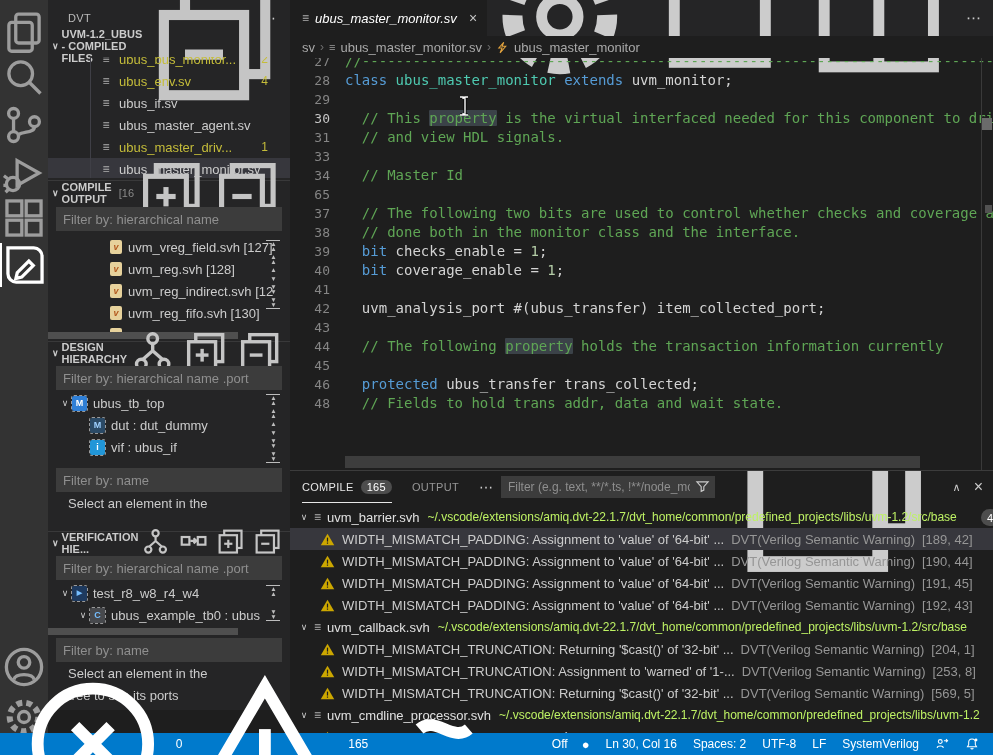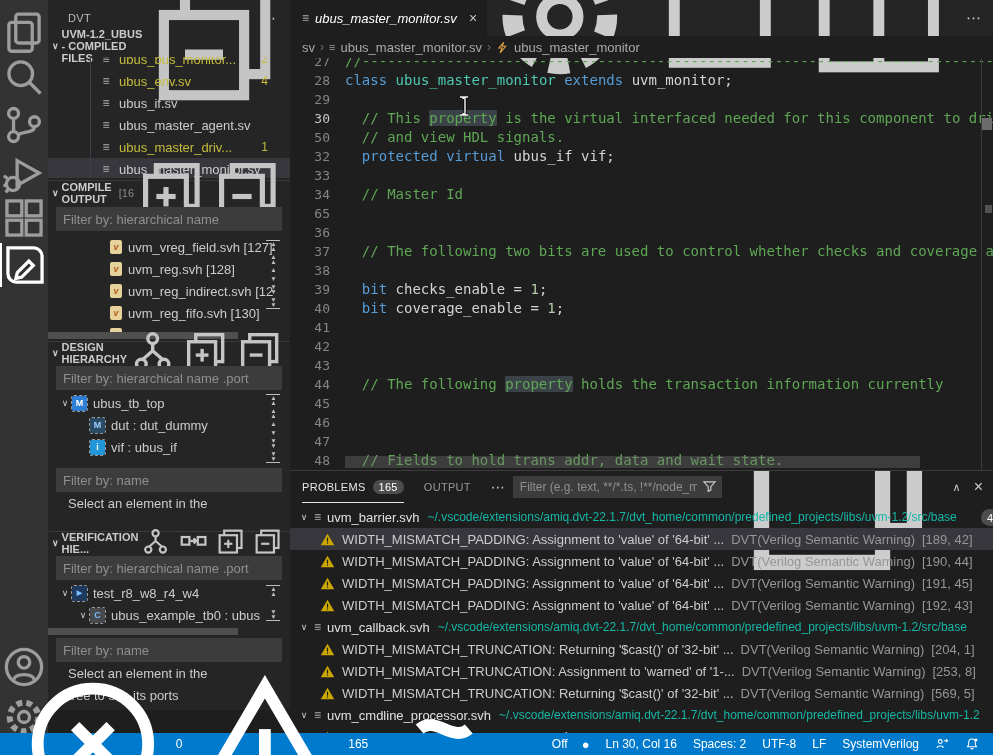--- a/index.html
+++ b/index.html
@@ -88,21 +88,21 @@
   .pp-actions { display:flex; align-items:center; gap:13px; margin-left:14px; color:#cccccc; }
   .pp-actions svg { width:15px; height:15px; }
   .pp-actions .x { font-size:16px; cursor:pointer; }
   .pp-actions .up { font-size:11px; cursor:pointer; }
   .pp-body { position:absolute; top:32px; left:0; right:0; bottom:0; overflow:hidden; padding-top:3px; }
   .prow { height:22px; display:flex; align-items:center; white-space:nowrap; overflow:hidden; cursor:pointer; position:relative; }
   .prow.selected { background:#37373d; }
   .pgroup .chev { width:12px; font-size:9px; text-align:center; color:#cccccc; margin-left:8px; flex:none; }
   .pgroup .ficon { font-size:12px; color:#b0b0b0; margin:0 6px 0 4px; flex:none; }
   .pgroup .gname { color:#e0e0e0; flex:none; }
-  .pgroup .gpath { color:#14b8a6; font-size:12px; margin-left:8px; overflow:hidden; flex:0 1 auto; }
+  .pgroup .gpath { color:#bef264; font-size:12px; margin-left:8px; overflow:hidden; flex:0 1 auto; }
   .pgroup .gbadge { position:absolute; right:-6px; top:3px; background:#4d4d4d; color:#fff; font-size:11px;
                     border-radius:9px; min-width:18px; height:17px; display:flex; align-items:center; justify-content:center; }
   .pitem { padding-left:30px; }
   .pitem svg { width:15px; height:15px; flex:none; margin-right:7px; }
   .pitem .msg { color:#cccccc; overflow:hidden; flex:0 1 auto; }
   .pitem .src { color:#969696; margin-left:7px; flex:none; }
   .pitem .loc { color:#969696; margin-left:7px; flex:none; }
 
   
   .statusbar { position:absolute; left:0; top:733px; width:993px; height:22px; background:#007acc; color:#ffffff;
@@ -432,57 +432,54 @@
           </svg>
         </span>
       <span>ubus_master_monitor</span>
     </div>
     <div class="code">
       <div class="code-scroll" id="code-lines">
           <div class="cline"><span class="ln">27</span><span class="lt"><span class="tk-c">//------------------------------------------------------------------------------</span></span></div>
           <div class="cline"><span class="ln">28</span><span class="lt"><span class="tk-k">class</span><span class="tk-p"> </span><span class="tk-t">ubus_master_monitor</span><span class="tk-p"> </span><span class="tk-k">extends</span><span class="tk-p"> uvm_monitor;</span></span></div>
           <div class="cline"><span class="ln">29</span><span class="lt"></span></div>
           <div class="cline cur"><span class="ln">30</span><span class="lt"><span class="tk-c">  // This </span><span class="tk-ch">property</span><span class="tk-c"> is the virtual interfaced needed for this component to drive</span></span></div>
-          <div class="cline"><span class="ln">50</span><span class="lt"><span class="tk-c">  // and view HDL signals.</span></span></div>
-          <div class="cline"><span class="ln">32</span><span class="lt"><span class="tk-p">  </span><span class="tk-k">protected</span><span class="tk-p"> </span><span class="tk-k">virtual</span><span class="tk-p"> ubus_if vif;</span></span></div>
+          <div class="cline"><span class="ln">31</span><span class="lt"><span class="tk-c">  // and view HDL signals.</span></span></div>
           <div class="cline"><span class="ln">33</span><span class="lt"></span></div>
           <div class="cline"><span class="ln">34</span><span class="lt"><span class="tk-c">  // Master Id</span></span></div>
           <div class="cline"><span class="ln">65</span></div>
-          <div class="cline"><span class="ln">36</span><span class="lt"></span></div>
           <div class="cline"><span class="ln">37</span><span class="lt"><span class="tk-c">  // The following two bits are used to control whether checks and coverage are</span></span></div>
-          <div class="cline"><span class="ln">38</span></div>
+          <div class="cline"><span class="ln">38</span><span class="lt"><span class="tk-c">  // done both in the monitor class and the interface.</span></span></div>
           <div class="cline"><span class="ln">39</span><span class="lt"><span class="tk-p">  </span><span class="tk-k">bit</span><span class="tk-p"> checks_enable = </span><span class="tk-n">1</span><span class="tk-p">;</span></span></div>
           <div class="cline"><span class="ln">40</span><span class="lt"><span class="tk-p">  </span><span class="tk-k">bit</span><span class="tk-p"> coverage_enable = </span><span class="tk-n">1</span><span class="tk-p">;</span></span></div>
           <div class="cline"><span class="ln">41</span><span class="lt"></span></div>
-          <div class="cline"><span class="ln">42</span></div>
+          <div class="cline"><span class="ln">42</span><span class="lt"><span class="tk-p">  uvm_analysis_port #(ubus_transfer) item_collected_port;</span></span></div>
           <div class="cline"><span class="ln">43</span><span class="lt"></span></div>
           <div class="cline"><span class="ln">44</span><span class="lt"><span class="tk-c">  // The following </span><span class="tk-ch">property</span><span class="tk-c"> holds the transaction information currently</span></span></div>
           <div class="cline"><span class="ln">45</span></div>
-          <div class="cline"><span class="ln">46</span></div>
-          <div class="cline"><span class="ln">47</span><span class="lt"></span></div>
+          <div class="cline"><span class="ln">46</span><span class="lt"><span class="tk-p">  </span><span class="tk-k">protected</span><span class="tk-p"> ubus_transfer trans_collected;</span></span></div>
           <div class="cline"><span class="ln">48</span><span class="lt"><span class="tk-c">  // Fields to hold trans addr, data and wait state.</span></span></div>
         </div>
       <div class="code-hscroll"></div>
       <div class="overview">
         <div class="ov-mark" style="top:60px; width:10px; height:12px;"></div>
         <div class="ov-mark" style="top:147px; width:7px; height:8px; background:#525252;"></div>
       </div>
       <div class="ibeam">
         <svg viewBox="0 0 12 20">
             <path d="M2 1h3a2 2 0 0 1 2 2v14a2 2 0 0 1-2 2H2M10 1H7a2 2 0 0 0-2 2M10 19H7a2 2 0 0 1-2-2" fill="none" stroke="#000" stroke-width="3"></path>
             <path d="M2 1h3a2 2 0 0 1 2 2v14a2 2 0 0 1-2 2H2M10 1H7a2 2 0 0 0-2 2M10 19H7a2 2 0 0 1-2-2" fill="none" stroke="#fff" stroke-width="1.4"></path>
           </svg>
       </div>
     </div>
   </div>
 
   <div class="problems">
     <div class="pp-header">
       <div class="pp-tab active">
-        <span>PROBLEMS</span>
+        <span>COMPILE</span>
         <span class="pp-badge">165</span>
       </div>
       <div class="pp-tab">
         <span>OUTPUT</span>
       </div>
       <span class="pp-more">⋯</span>
       <div class="pp-filter-wrap">
         <input class="pp-filter" placeholder="Filter (e.g. text, **/*.ts, !**/node_modules/**)" style="">
         <span class="pp-filter-icon"><svg viewBox="0 0 16 16" fill="none" stroke="currentColor" stroke-width="1.2" style="width:100%;height:100%">
               <path d="M2 3h12l-4.6 5.2v3.6l-2.8 1.4V8.2z"></path>

